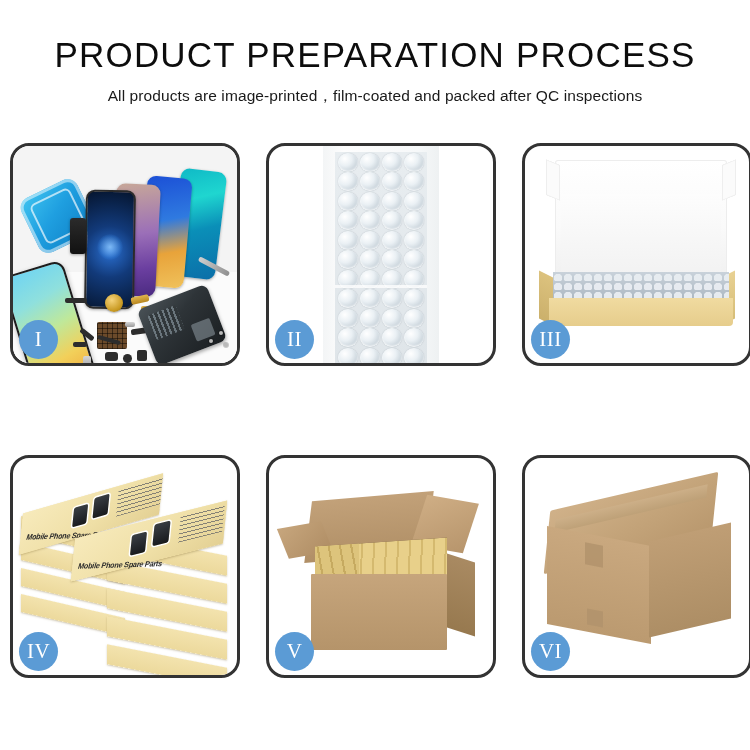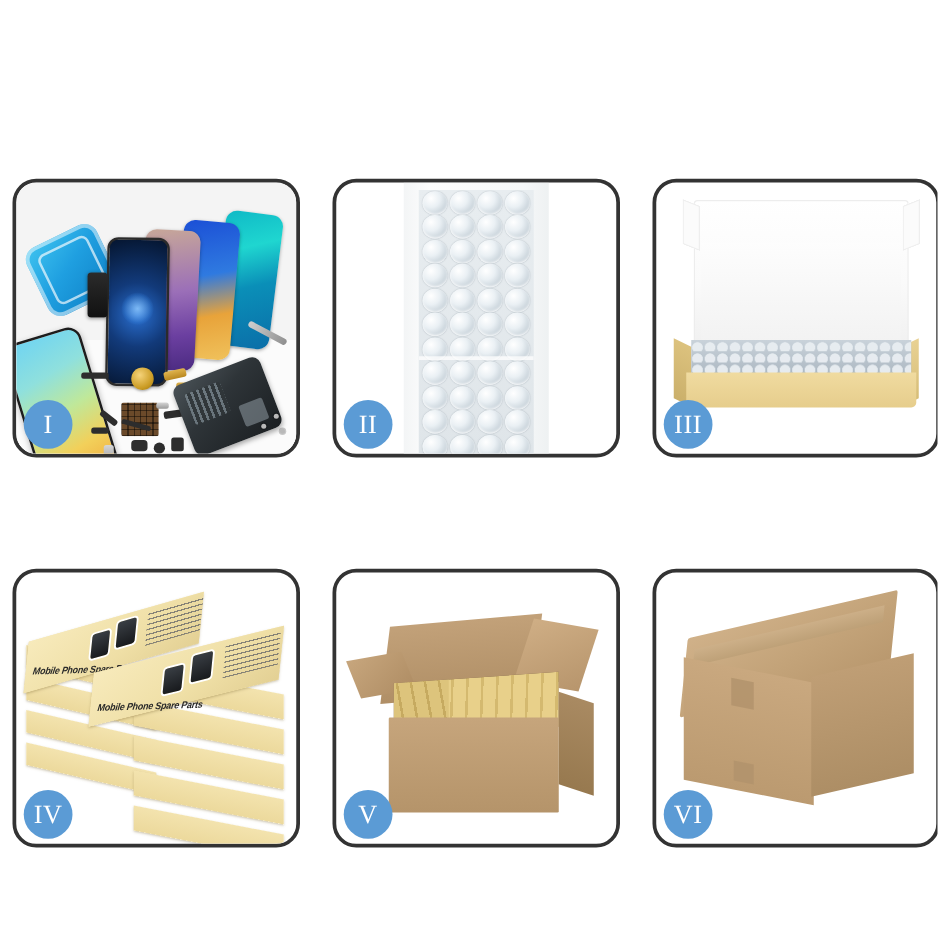--- a/index.html
+++ b/index.html
@@ -358,20 +358,22 @@
     transform: skewY(-13deg);
   }
   .vi-tab {
     position:absolute; background:#b2936c; opacity:.85;
   }
 </style>
 </head>
 <body>
 
 <div class="header">
+  <div class="title">PRODUCT PREPARATION PROCESS</div>
+  <div class="subtitle">All products are image-printed，film-coated and packed after QC inspections</div>
 </div>
 
 <div class="grid">
 
   <div class="panel">
     <div class="stage">
       <div class="p1-bg"></div>
       <div class="p1-white"></div>
       <div class="film"></div>
       <div class="ph ph-a"></div>

